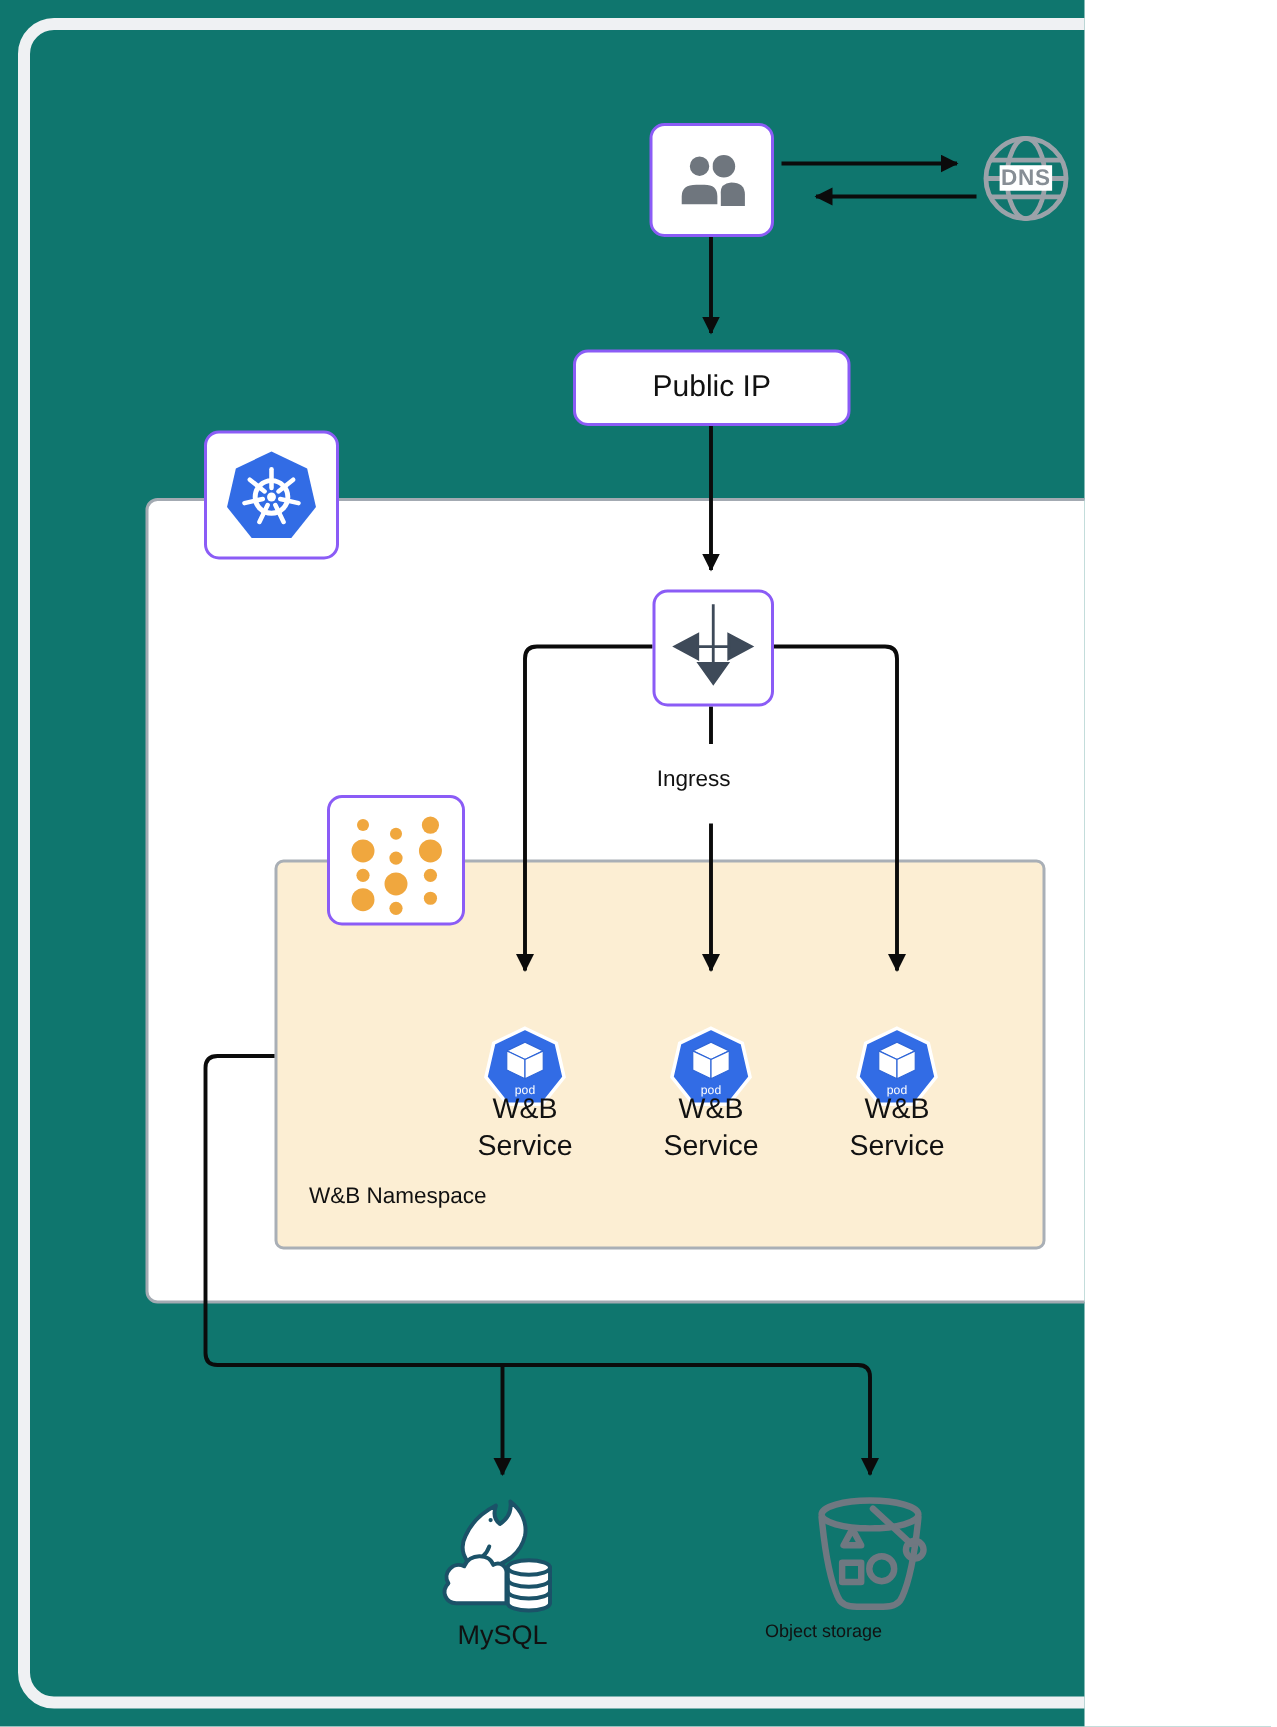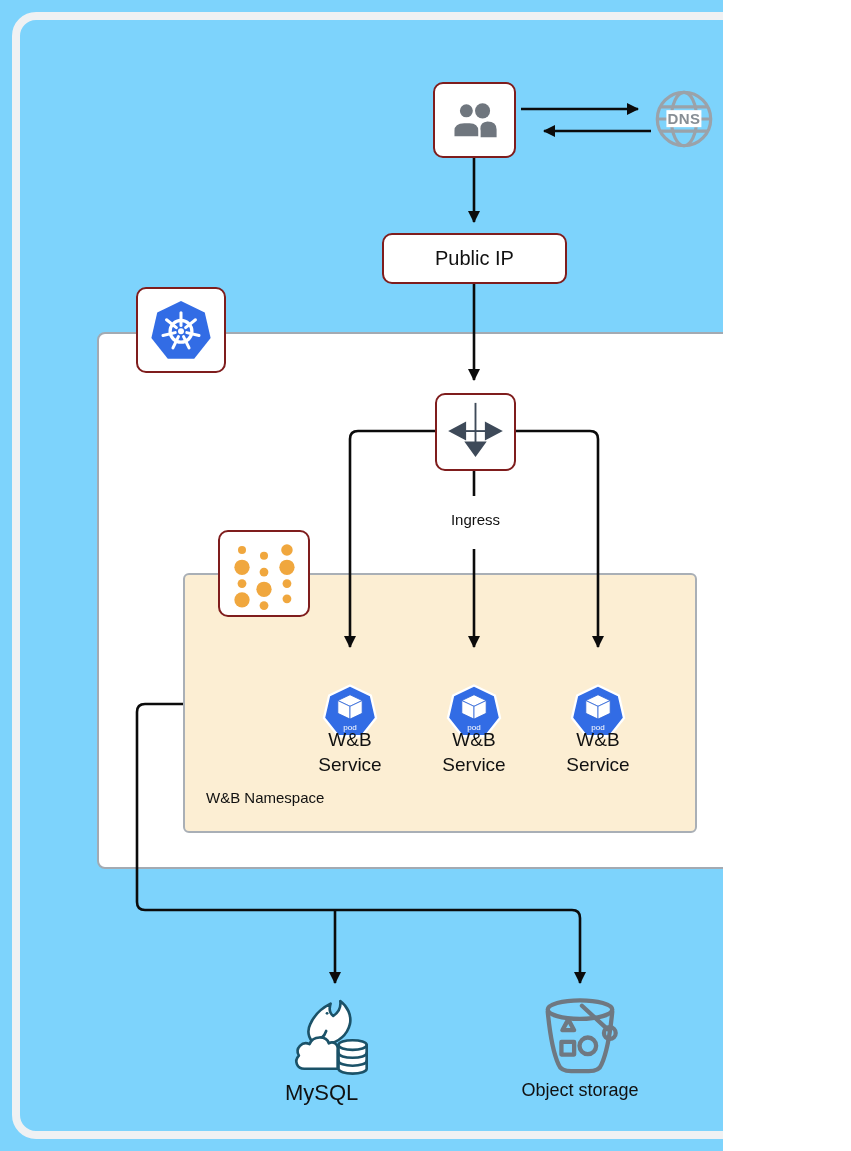--- a/index.html
+++ b/index.html
@@ -1,44 +1,44 @@
 <!DOCTYPE html>
 <html><head>
 <meta charset="utf-8">
 <style>
   html,body{margin:0;padding:0;background:#fff;}
-  #canvas{position:relative;width:723px;height:1151px;background:#7dd3fc;overflow:hidden;
+  #canvas{position:relative;width:723px;height:1151px;background:#0f766e;overflow:hidden;
           font-family:"Liberation Sans", sans-serif;color:#111;}
   .abs{position:absolute;}
   #frame{left:12px;top:12px;width:811px;height:1111px;border:8px solid #EFF1F3;border-radius:24px;}
-  .node-box{background:#fff;border:2px solid #7f1d1d;border-radius:10px;box-sizing:border-box;
+  .node-box{background:#fff;border:2px solid #8b5cf6;border-radius:10px;box-sizing:border-box;
             display:flex;align-items:center;justify-content:center;}
   #cluster-box{left:97px;top:332px;width:660px;height:537px;background:#fff;
                border:2px solid #A3AAB2;border-radius:8px;box-sizing:border-box;z-index:1;}
   #namespace-box{left:183px;top:573px;width:514px;height:260px;background:#FCEED3;
                  border:2px solid #A9AFB6;border-radius:6px;box-sizing:border-box;z-index:2;}
   #k8s-box{left:136px;top:287px;width:90px;height:86px;z-index:3;}
   #dots-box{left:218px;top:530px;width:92px;height:87px;z-index:3;}
   #users-box{left:433px;top:82px;width:83px;height:76px;z-index:5;}
   #public-ip-box{left:382px;top:233px;width:185px;height:51px;z-index:5;font-size:20px;}
   #ingress-box{left:435px;top:393px;width:81px;height:78px;z-index:5;}
-  #ingress-label{left:435px;top:511px;width:81px;text-align:center;font-size:15px;z-index:5;}
+  #ingress-label{left:422px;top:511px;width:81px;text-align:center;font-size:15px;z-index:5;}
   #dns-wrap{left:654px;top:89px;width:60px;height:60px;z-index:5;}
   #dns-label{position:absolute;left:50%;top:50%;transform:translate(-50%,-52%);
              font-size:15px;font-weight:bold;color:#878E95;background:#fff;padding:0 1px;letter-spacing:0.5px;}
   #connectors{left:0;top:0;width:851px;height:1151px;z-index:4;pointer-events:none;}
   .pod{width:58px;height:58px;top:682px;z-index:5;}
   #pod-1{left:321px;} #pod-2{left:445px;} #pod-3{left:569px;}
   .pod-label{top:727px;width:84px;text-align:center;font-size:19px;line-height:25px;z-index:5;}
   #pod-label-1{left:308px;} #pod-label-2{left:432px;} #pod-label-3{left:556px;}
   #namespace-label{left:206px;top:789px;font-size:15px;z-index:5;}
   #mysql-icon{left:291px;top:994px;z-index:5;}
-  #mysql-label{left:285px;top:1080px;width:100px;text-align:left;font-size:22px;z-index:5;}
+  #mysql-label{left:285px;top:1080px;width:100px;text-align:center;font-size:18px;z-index:5;}
   #storage-icon{left:536px;top:993px;z-index:5;}
-  #storage-label{left:510px;top:1080px;width:140px;text-align:center;font-size:18px;z-index:5;}
+  #storage-label{left:510px;top:1080px;width:140px;font-size:12px;z-index:5;}
 </style>
 </head>
 <body>
 
 <div id="canvas">
 
   <div id="frame" class="abs"></div>
 
   <div id="cluster-box" class="abs"></div>
 

